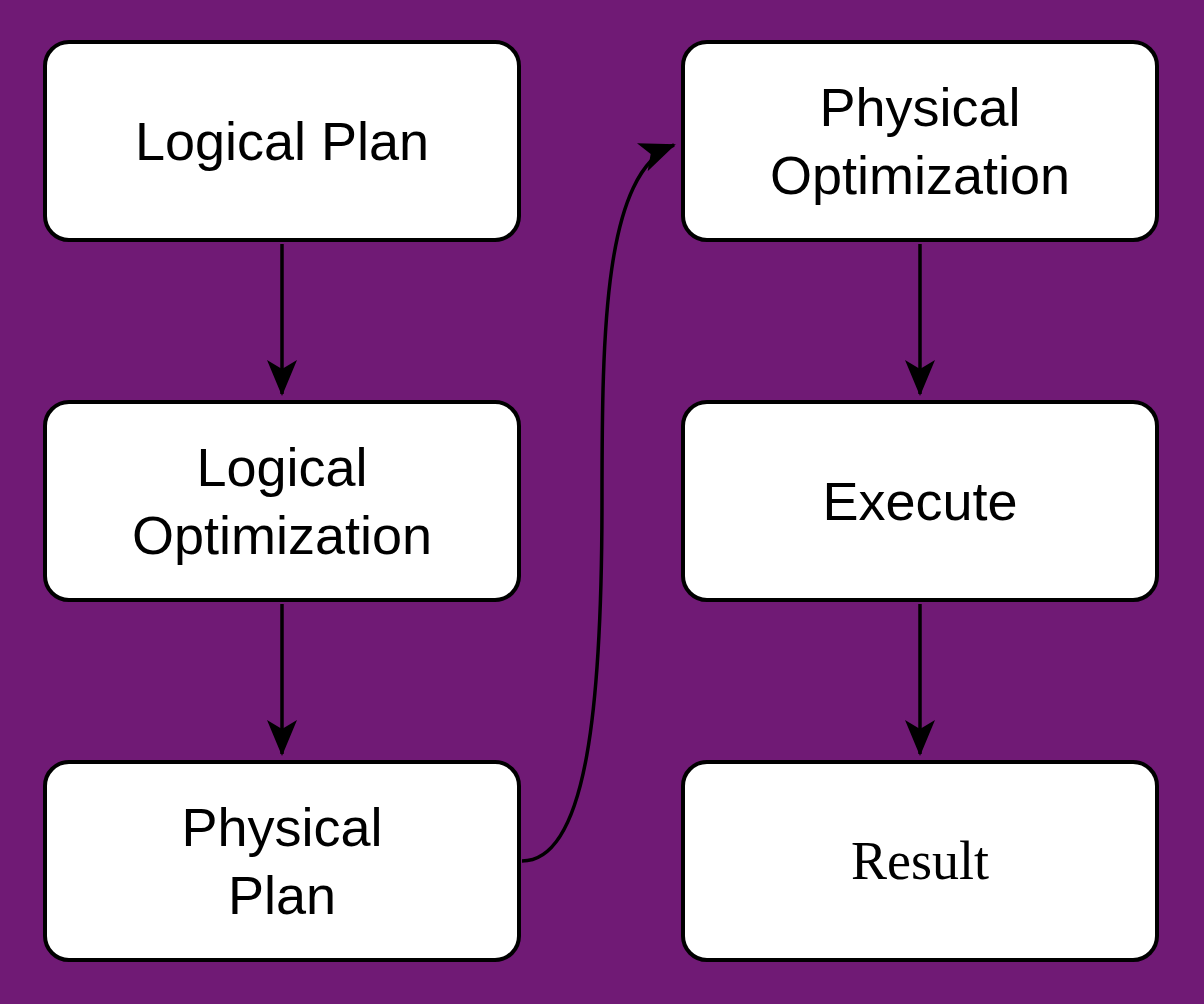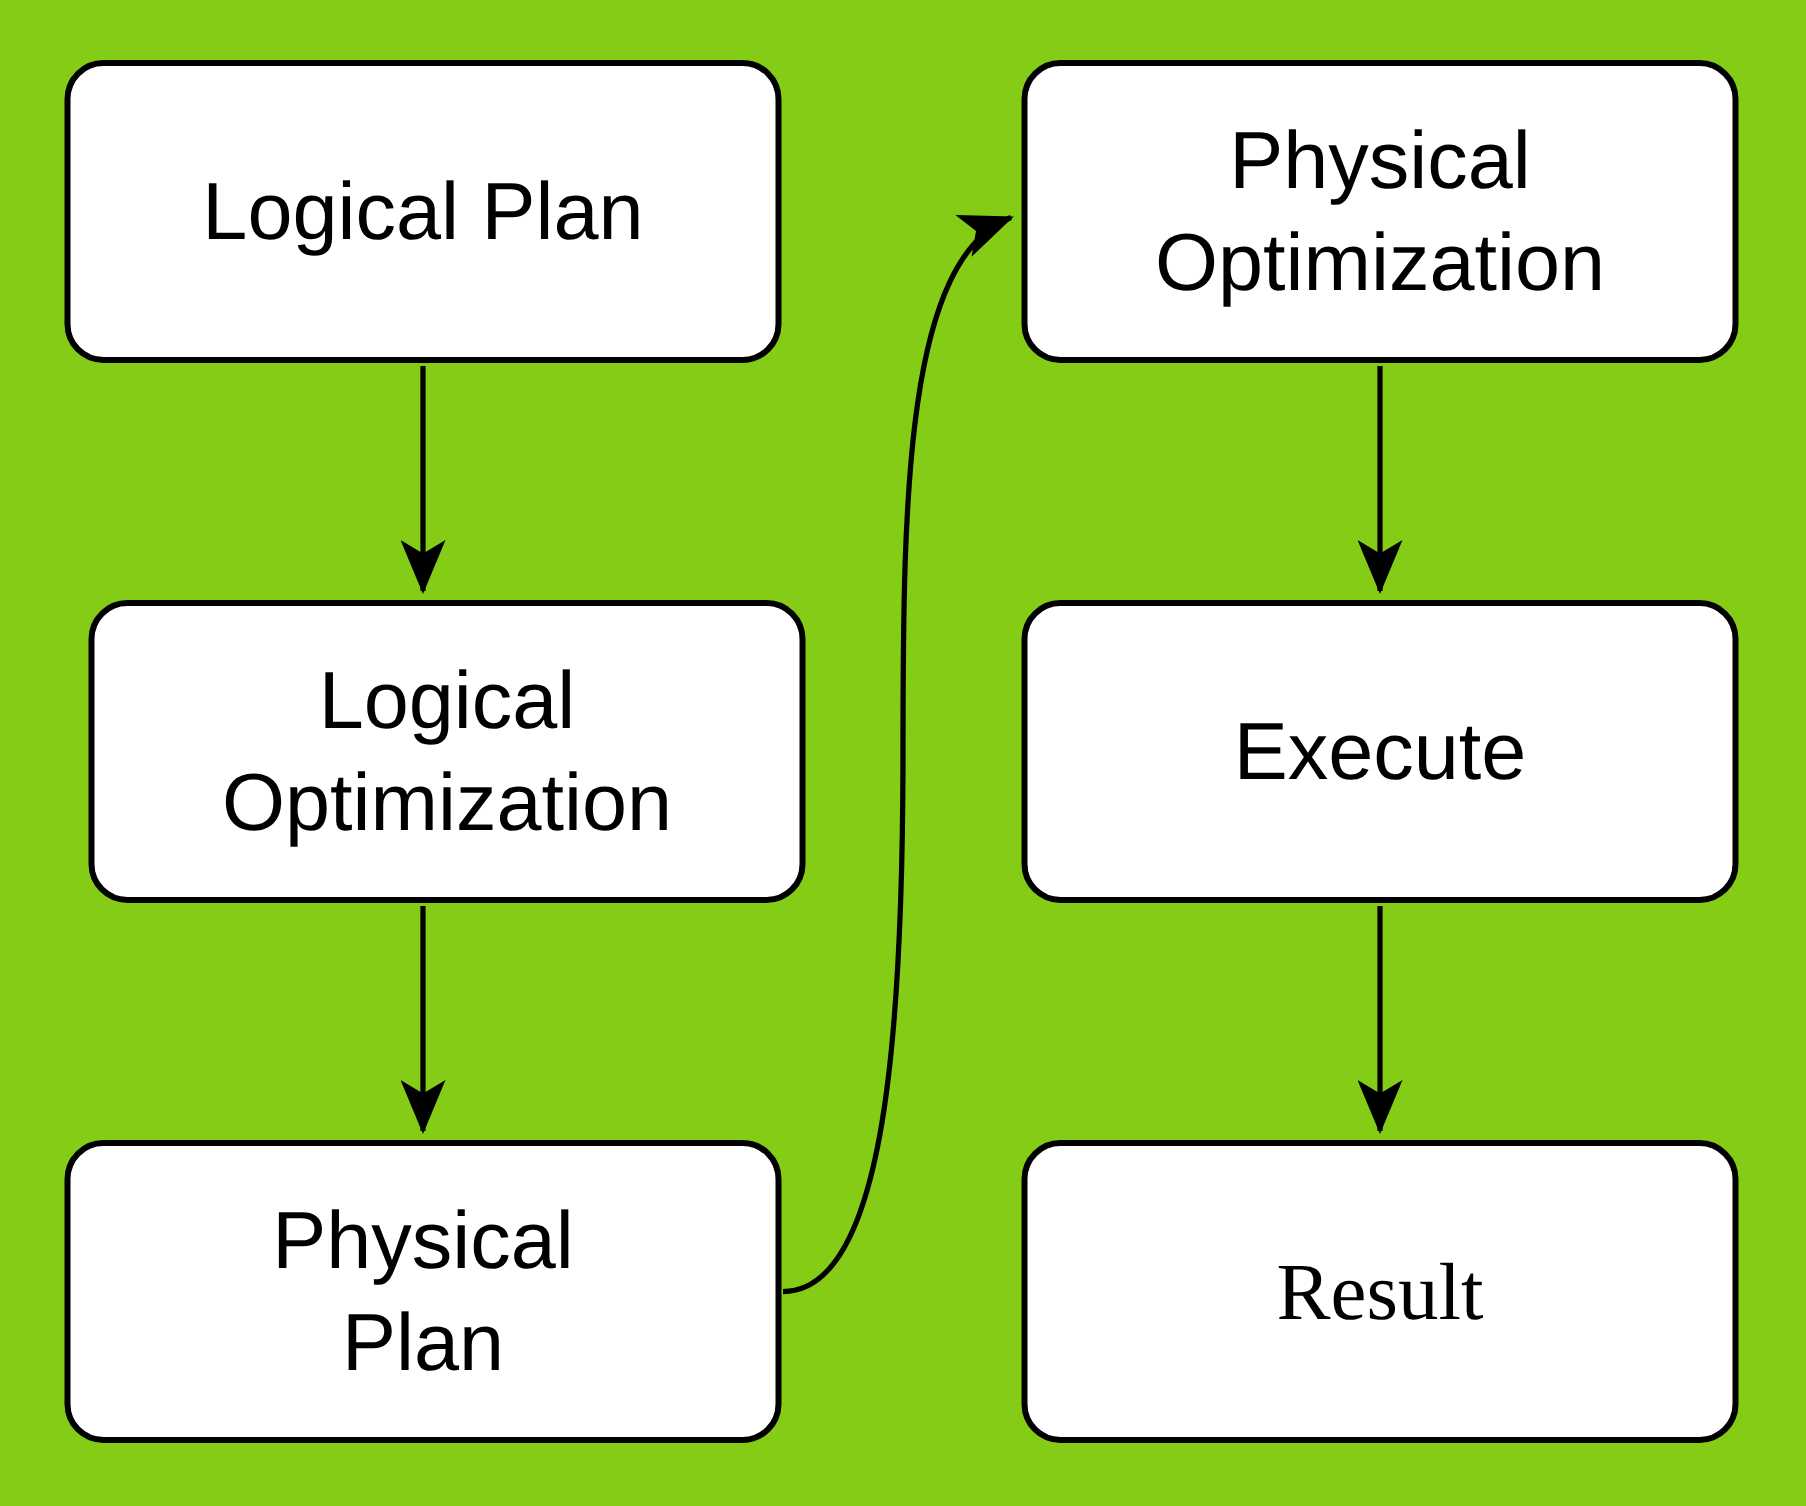--- a/index.html
+++ b/index.html
@@ -5,39 +5,39 @@
   * { margin: 0; padding: 0; box-sizing: border-box; }
   html, body {
     width: 1204px; height: 1004px;
     background: #ffffff;
     font-family: "Liberation Sans", sans-serif;
     overflow: hidden;
   }
   .canvas {
     position: relative;
     width: 1204px; height: 1004px;
-    background: #84cc16;
+    background: #701a75;
   }
   .node {
     position: absolute;
     width: 478px; height: 202px;
     background: #ffffff;
     border: 4px solid #000000;
     border-radius: 26px;
     display: flex;
     align-items: center;
     justify-content: center;
     text-align: center;
     font-size: 54px;
     line-height: 68px;
     color: #000000;
     white-space: pre-line;
   }
   #node-logical-plan          { left: 43px;  top: 40px;  }
-  #node-logical-optimization  { left: 59px;  top: 400px; }
+  #node-logical-optimization  { left: 43px;  top: 400px; }
   #node-physical-plan         { left: 43px;  top: 760px; }
   #node-physical-optimization { left: 681px; top: 40px;  }
   #node-execute               { left: 681px; top: 400px; text-align: center; }
   #node-result                { left: 681px; top: 760px; font-family: Liberation Serif, serif; }
   .edges {
     position: absolute;
     left: 0; top: 0;
     width: 1204px; height: 1004px;
     pointer-events: none;
   }

